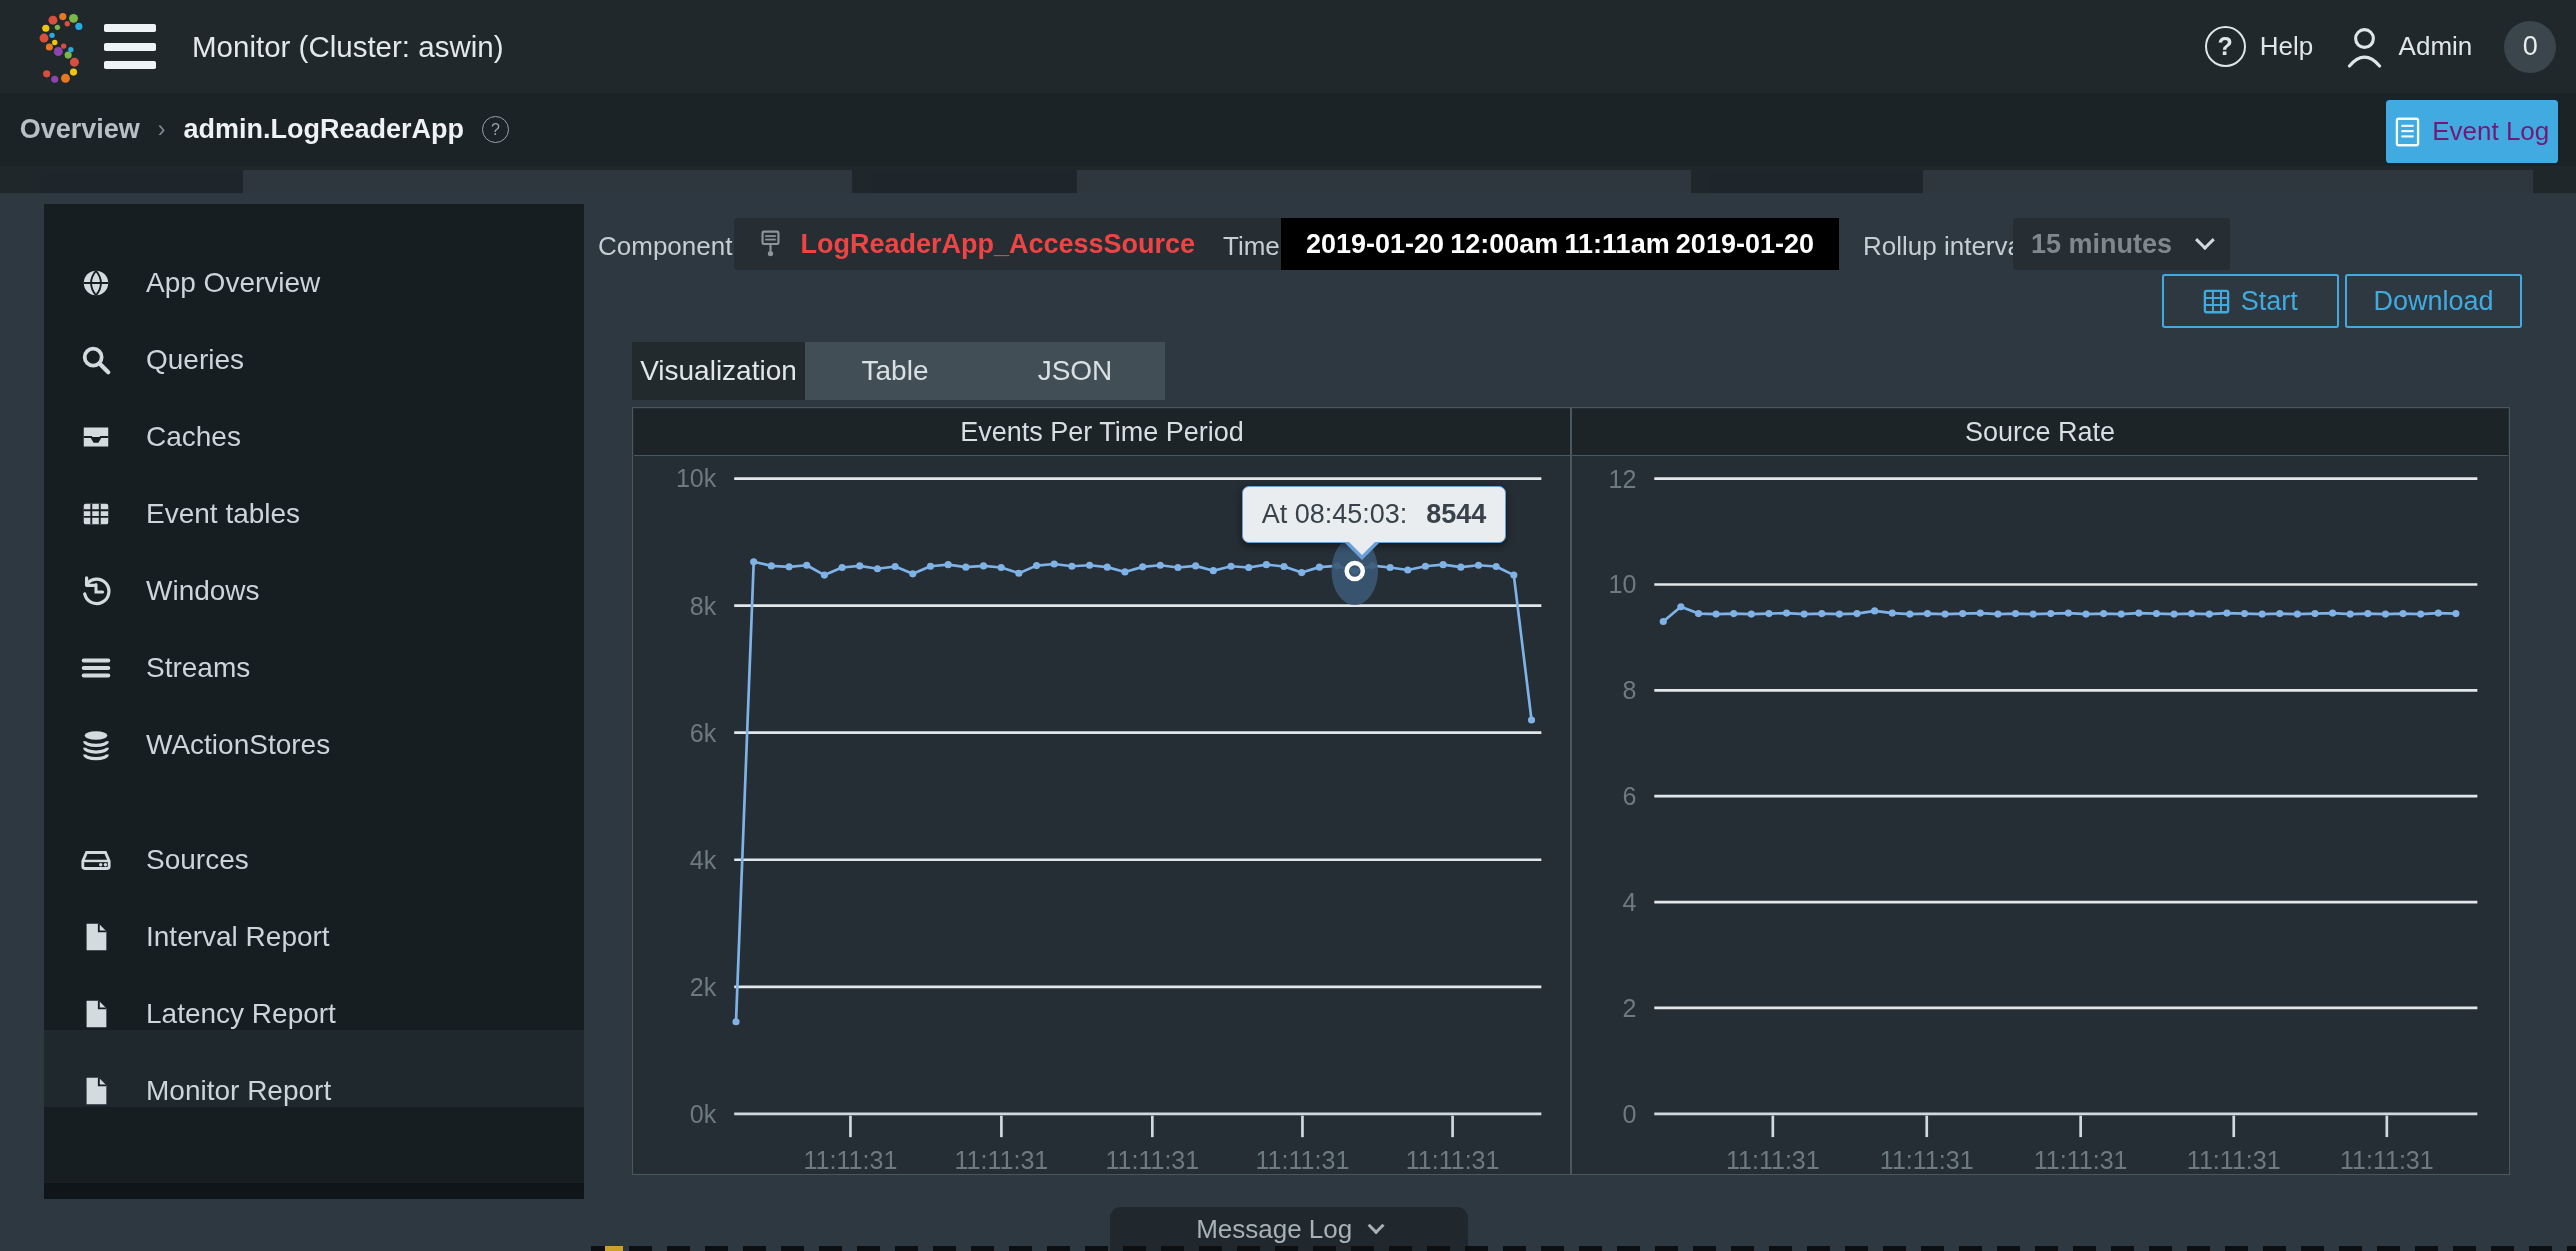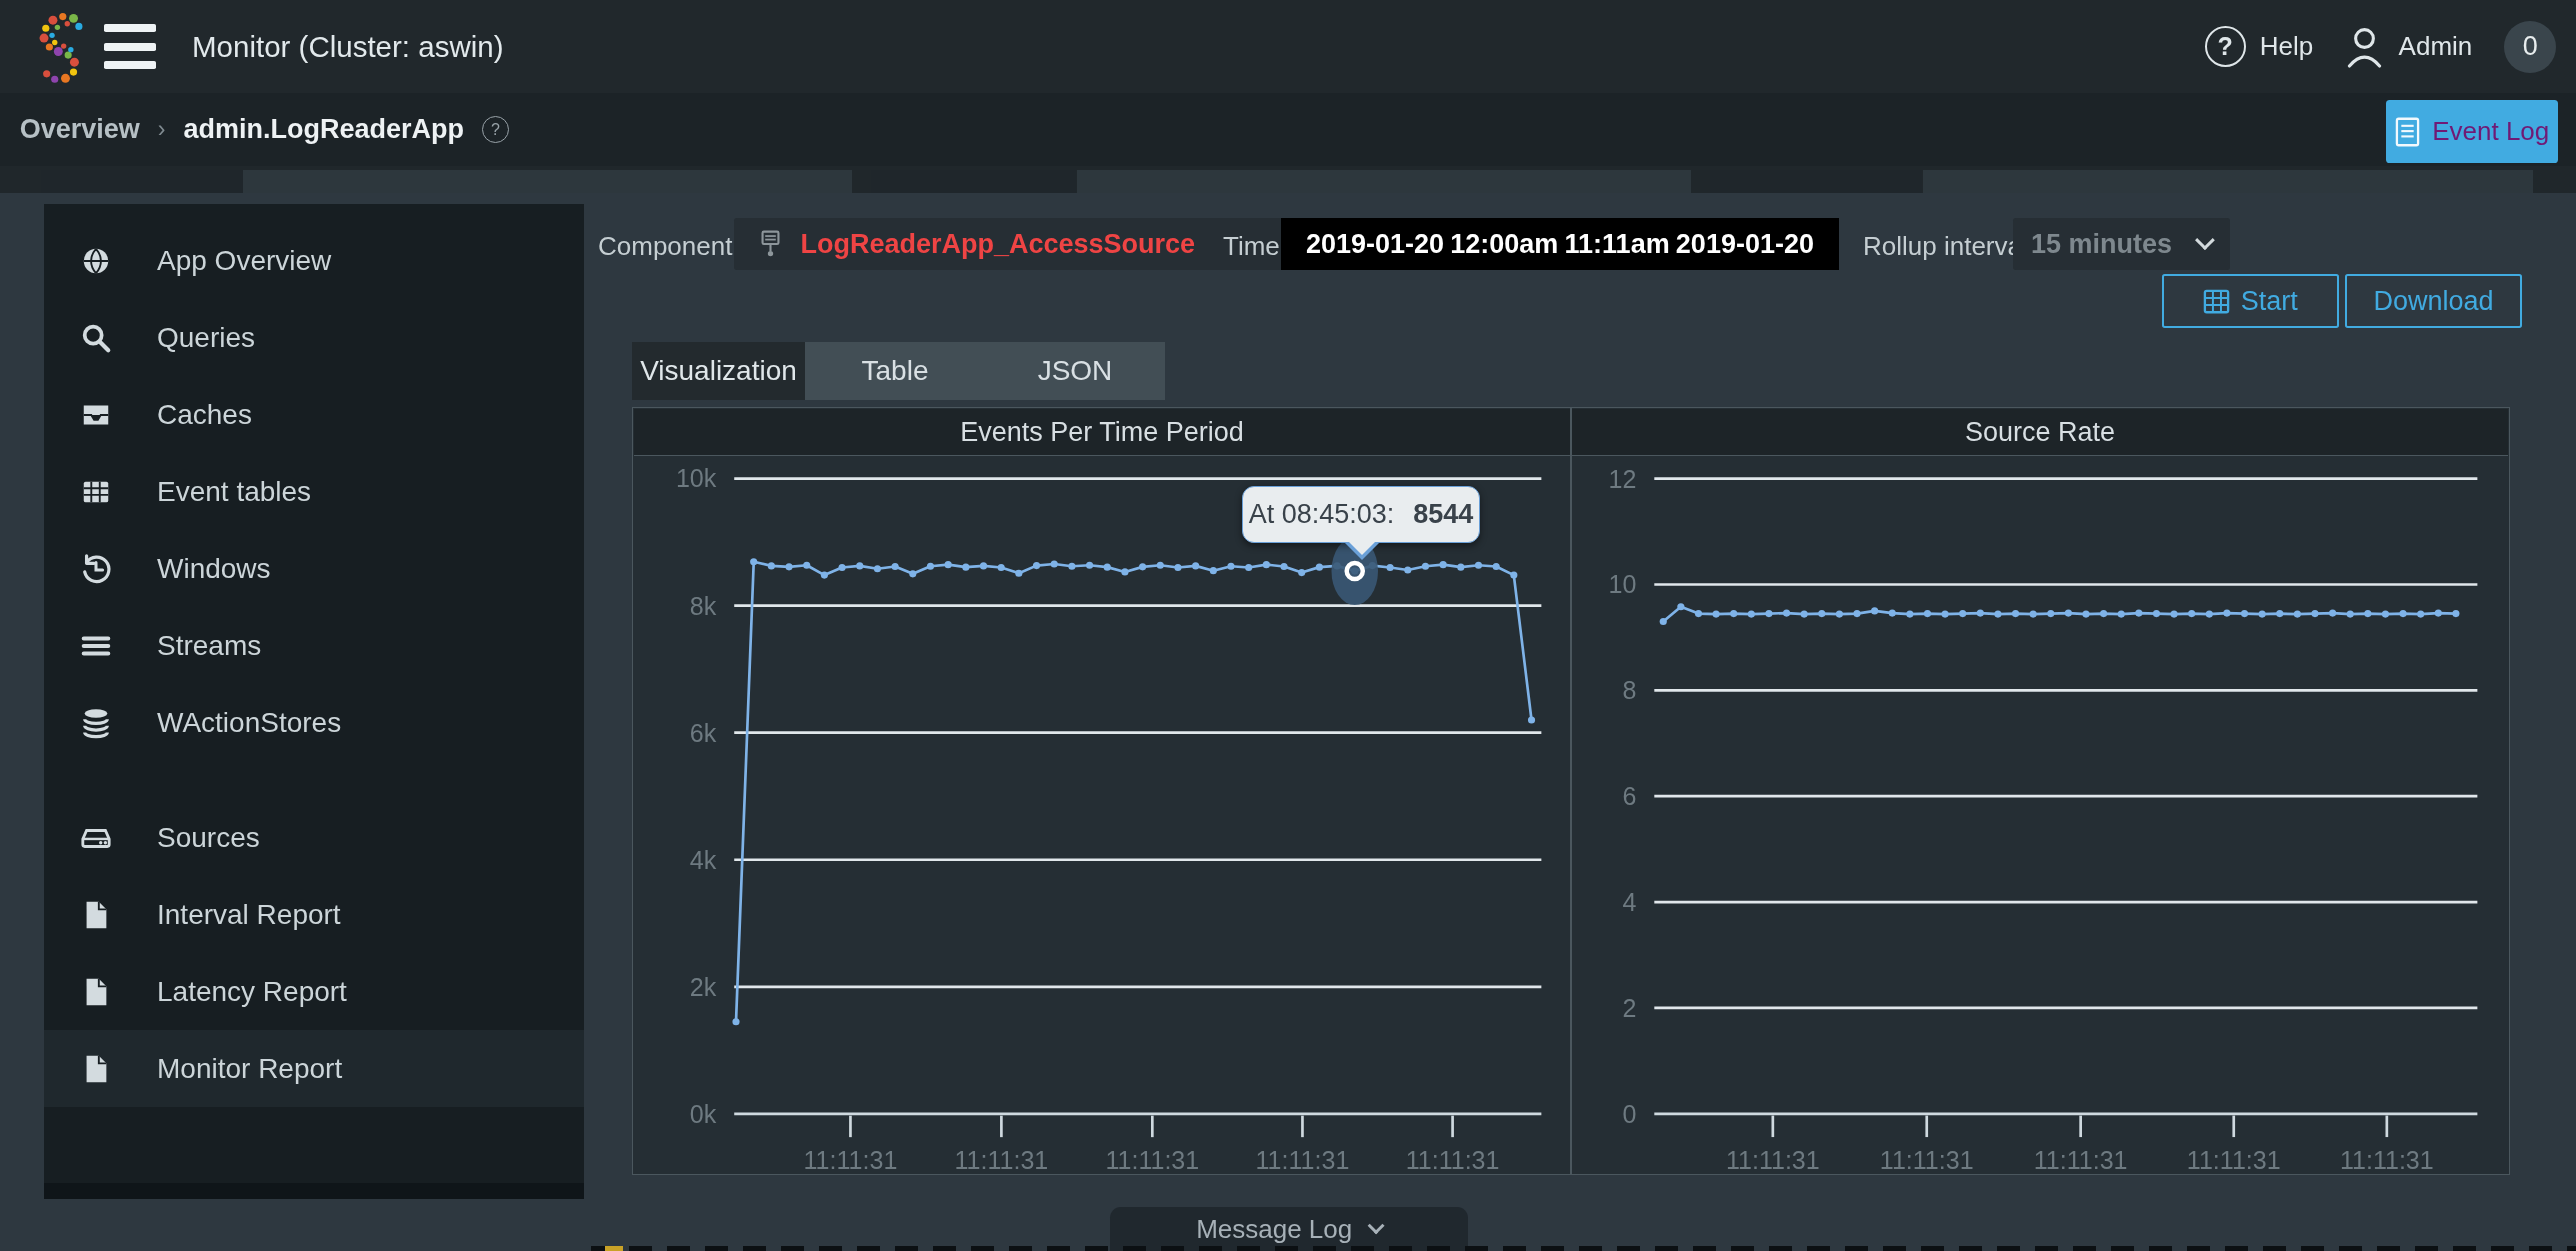--- a/index.html
+++ b/index.html
@@ -28,21 +28,21 @@
   .info-circle { width:27px; height:27px; border:1.8px solid #98a2a8; border-radius:50%; color:#98a2a8; font-size:16px; display:flex; align-items:center; justify-content:center; cursor:pointer; }
   .eventlog-btn { position:absolute; right:18px; top:7.2px; width:172px; height:63px; background:#41abe1; border:none; border-radius:3.6px; color:#701a75; font-size:26px; font-family:inherit; display:flex; align-items:center; justify-content:center; gap:12.5px; cursor:pointer; }
 
   
   .cardstrip { position:absolute; left:0; top:166px; width:2576px; height:27px; background:#20272b; }
   .cardstrip .lite { position:absolute; top:3.6px; height:23px; background:#2d373d; }
   .cardstrip .dark { position:absolute; top:3.6px; height:23px; background:#1f262b; }
 
   
   .sidebar { position:absolute; left:44px; top:204px; width:540px; height:995px; background:#171e22; }
-  .side-item { position:relative; height:77px; display:flex; align-items:center; padding-left:36px; gap:45px; color:#ccd5d9; font-size:28px; cursor:pointer; }
+  .side-item { position:relative; height:77px; display:flex; align-items:flex-end; padding-left:36px; gap:34px; color:#ccd5d9; font-size:28px; cursor:pointer; }
   .side-item.gap-above { margin-top:38px; }
   .side-item.active { background:#1f282d; }
   .side-item svg { flex:0 0 auto; }
   .side-bottom { position:absolute; left:0; bottom:0; width:100%; height:16px; background:#0f1519; }
 
   
   .tb-label { position:absolute; color:#c5ced2; font-size:26px; }
   .component-dd { position:absolute; left:734px; top:218px; width:591px; height:52px; background:#262e34; border-radius:2.7px; display:flex; align-items:center; padding:0 21.5px; gap:16px; cursor:pointer; }
   .component-dd .dd-text { color:#ef4444; font-size:27px; font-weight:bold; flex:1; }
   .chev { width:14.3px; height:14.3px; border-left:3.6px solid #d3dadd; border-bottom:3.6px solid #d3dadd; transform:rotate(-45deg); margin-top:-7.2px; }
@@ -64,21 +64,21 @@
   .charts-box { position:absolute; left:632px; top:407px; width:1878px; height:768px; border:1.8px solid #4b575e; background:#252e34; }
   .chart-header { position:absolute; top:409px; height:47px; border-bottom:1.8px solid #4b575e; background:#1d2428; color:#d8dfe3; font-size:27px; display:flex; align-items:center; justify-content:center; }
   #hdr-left { left:634px; width:936px; }
   #hdr-right { left:1572px; width:936px; }
   .chart-divider { position:absolute; left:1570px; top:407px; width:1.8px; height:768px; background:#4b575e; }
   .chart-svg { position:absolute; top:456px; }
   #svg-left { left:634px; }
   #svg-right { left:1572px; }
 
   
-  .tooltip { position:absolute; left:1242px; top:486px; width:238px; height:57px; background:#e9edef; border:1.8px solid #6aa0d8; border-radius:12px; box-shadow:0 2.7px 7.2px rgba(0,0,0,.45); display:flex; align-items:center; justify-content:center; gap:19px; font-size:27px; color:#39424a; }
+  .tooltip { position:absolute; left:1242px; top:486px; width:264px; height:57px; background:#e9edef; border:1.8px solid #6aa0d8; border-radius:7px; box-shadow:0 2.7px 7.2px rgba(0,0,0,.45); display:flex; align-items:center; justify-content:center; gap:19px; font-size:27px; color:#39424a; }
   .tooltip .val { font-weight:bold; }
   .tooltip .arrow-border { position:absolute; left:101px; bottom:-18px; width:0; height:0; border-left:18px solid transparent; border-right:18px solid transparent; border-top:18px solid #6aa0d8; }
   .tooltip .arrow-fill { position:absolute; left:104px; bottom:-13.4px; width:0; height:0; border-left:15px solid transparent; border-right:15px solid transparent; border-top:15px solid #e9edef; }
 
   
   .msglog { position:absolute; left:1110px; top:1207px; width:358px; height:45px; background:#20282e; border-radius:10.7px 10.7px 0 0; display:flex; align-items:center; justify-content:center; gap:18px; color:#a7b1b8; font-size:26px; cursor:pointer; }
   .msglog .chev { border-color:#a7b1b8; width:11.6px; height:11.6px; border-width:0 0 3.6px 3.6px; border-style:solid; }
   .bottom-dash { position:absolute; left:591px; top:1246px; width:1985px; height:5.4px;
     background:repeating-linear-gradient(90deg,#0c1013 0 23px, transparent 23px 38px); }
   .bottom-dash .warn { position:absolute; left:14.3px; top:0; width:18px; height:5.4px; background:#c9a227; }

